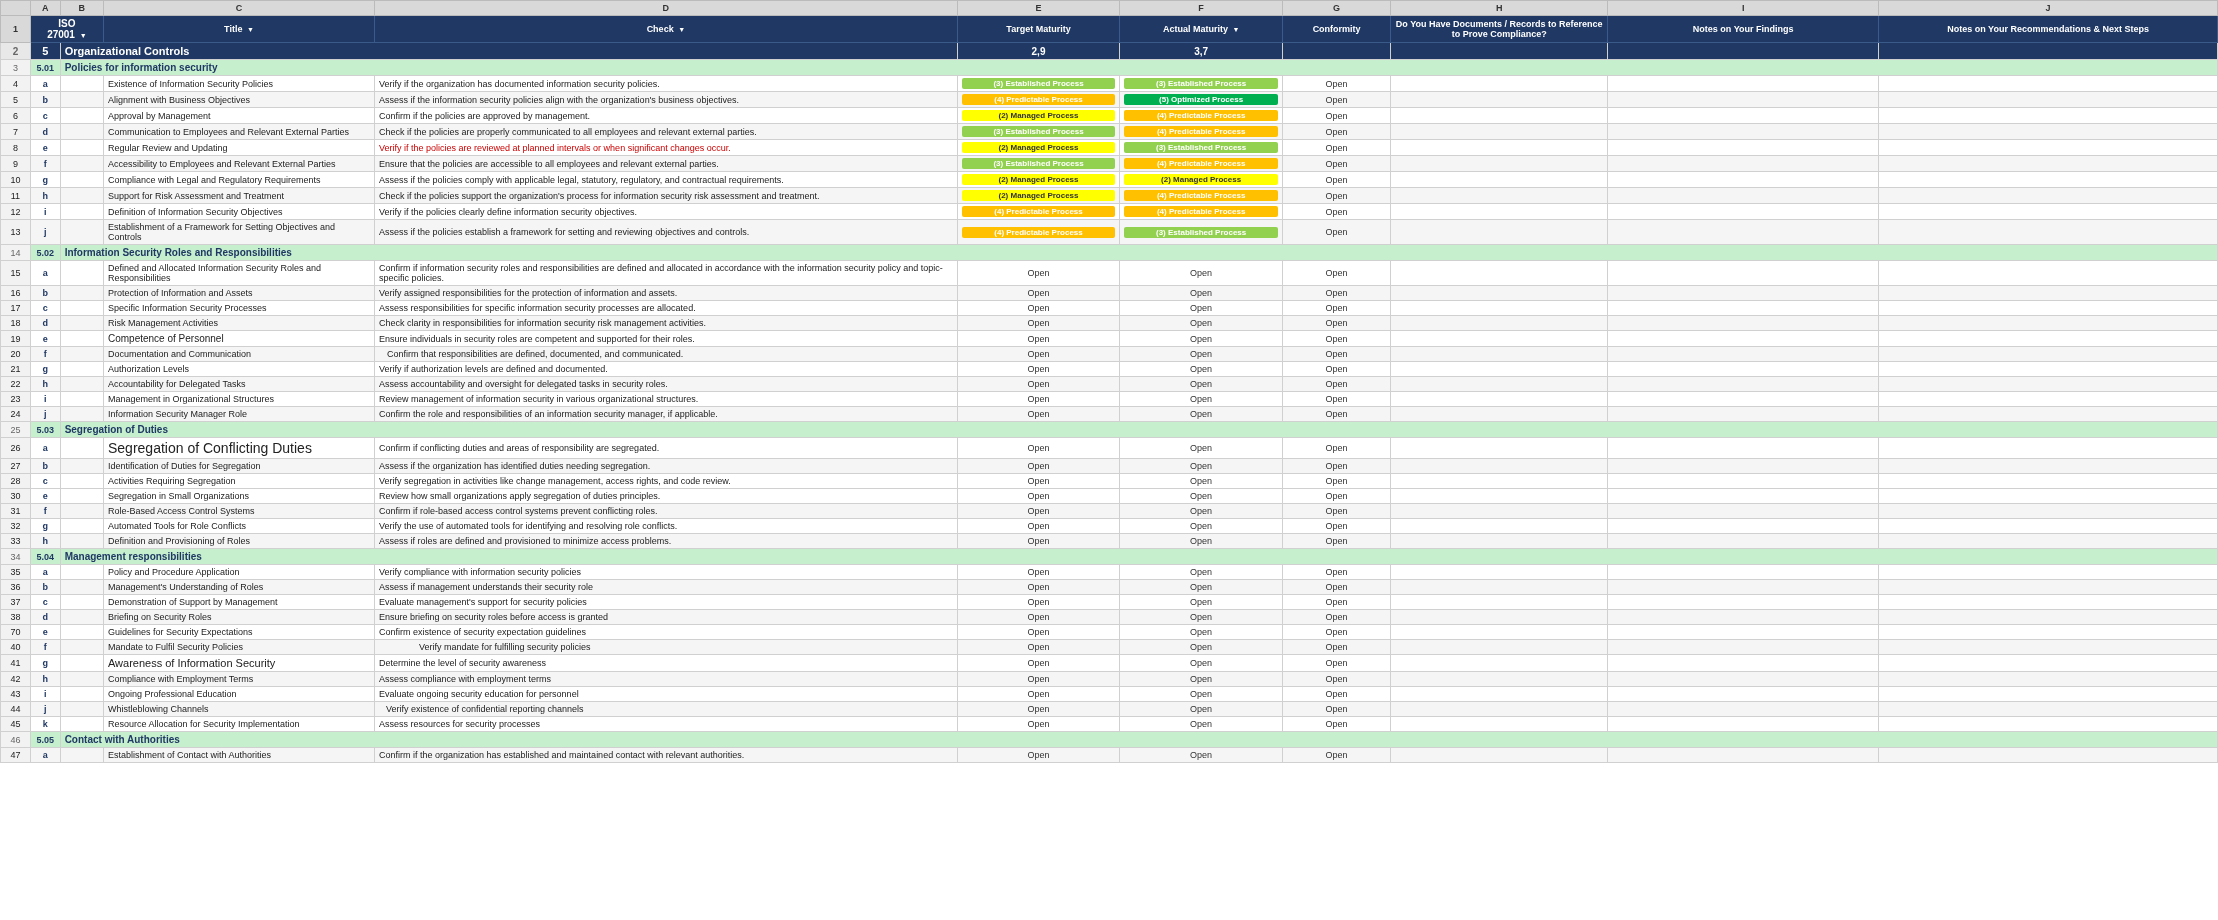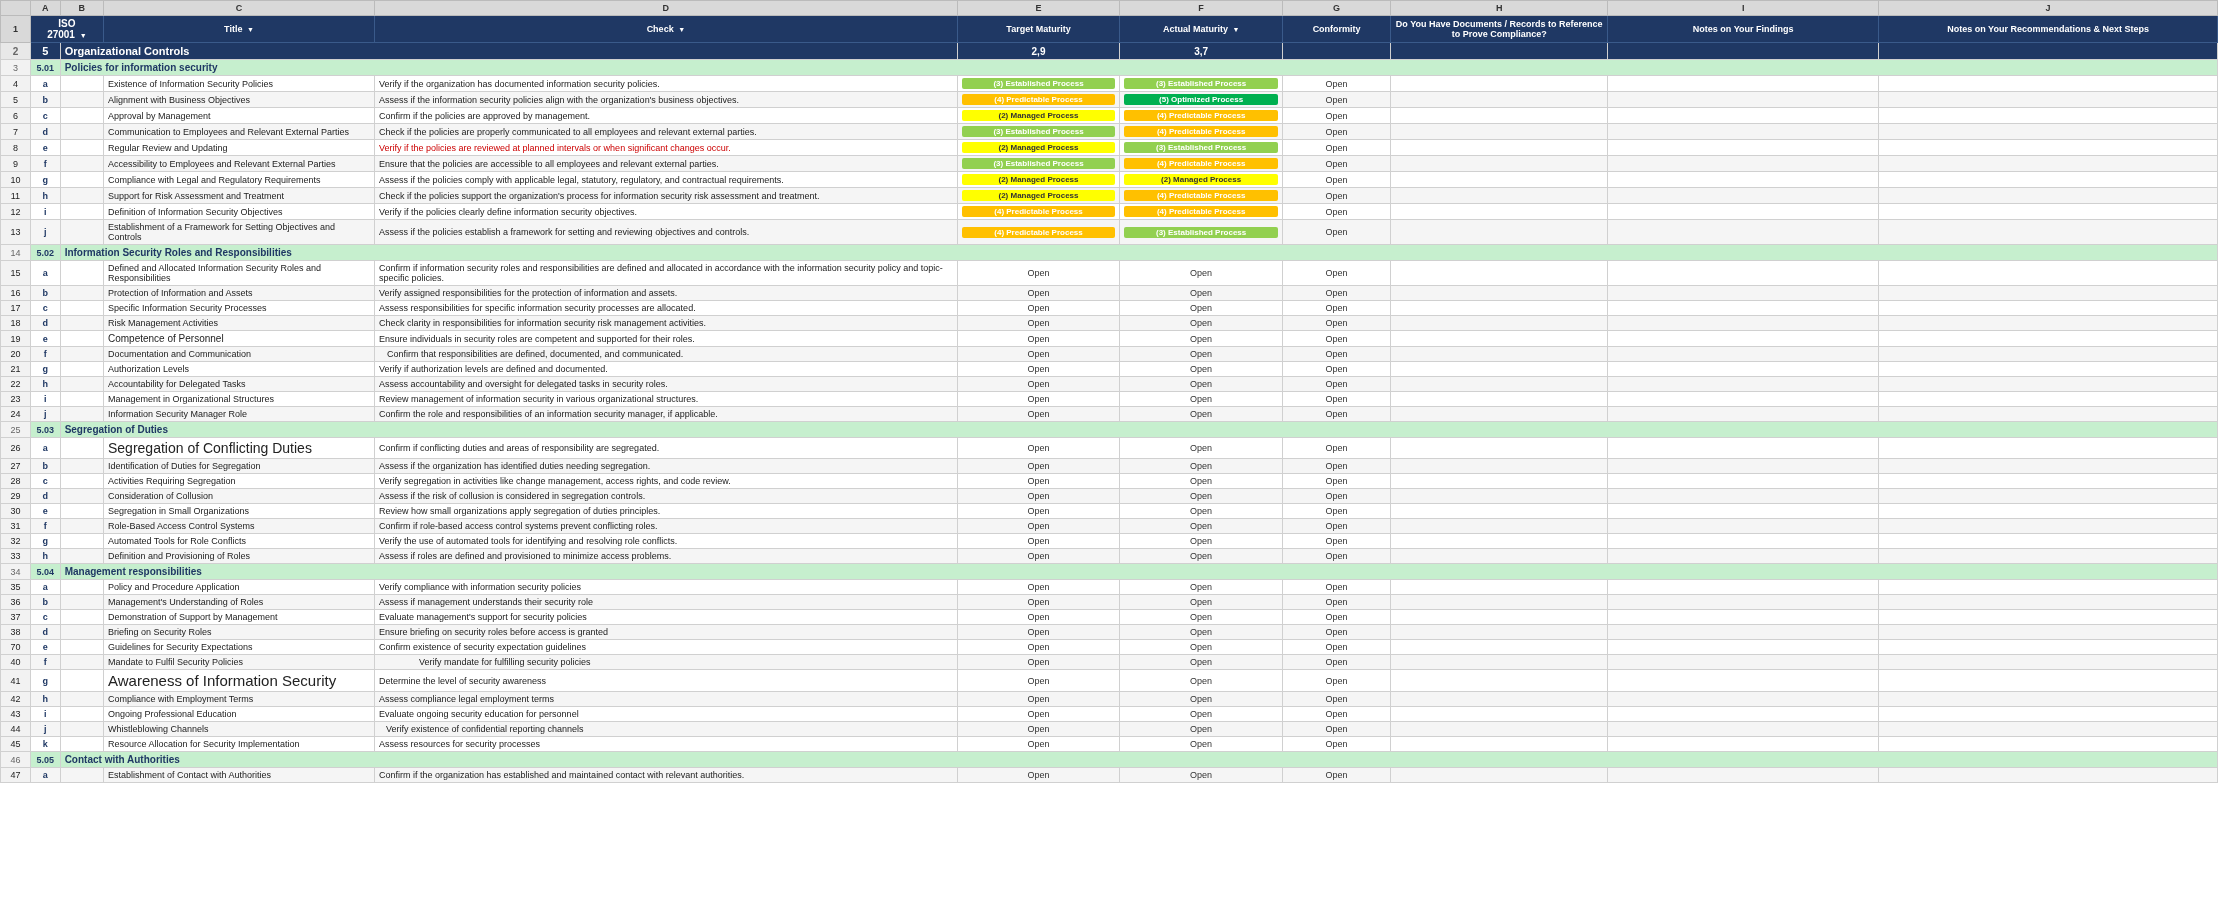--- a/index.html
+++ b/index.html
@@ -468,33 +468,20 @@
       <td></td>
       <td style="font-size:9px;">Activities Requiring Segregation</td>
       <td style="font-size:9px;white-space:normal;">Verify segregation in activities like change management, access rights, and code review.</td>
       <td class="open-text">Open</td>
       <td class="open-text">Open</td>
       <td class="open-text">Open</td>
       <td></td>
       <td></td>
       <td></td>
     </tr>
-    <tr class="data-row row-odd">
-      <td class="row-num-col">29</td>
-      <td style="text-align:center;font-size:9px;font-weight:bold;color:#1f3864;">d</td>
-      <td></td>
-      <td style="font-size:9px;">Consideration of Collusion</td>
-      <td style="font-size:9px;white-space:normal;">Assess if the risk of collusion is considered in segregation controls.</td>
-      <td class="open-text">Open</td>
-      <td class="open-text">Open</td>
-      <td class="open-text">Open</td>
-      <td></td>
-      <td></td>
-      <td></td>
-    </tr>
     <tr class="data-row row-even">
       <td class="row-num-col">30</td>
       <td style="text-align:center;font-size:9px;font-weight:bold;color:#1f3864;">e</td>
       <td></td>
       <td style="font-size:9px;">Segregation in Small Organizations</td>
       <td style="font-size:9px;white-space:normal;">Review how small organizations apply segregation of duties principles.</td>
       <td class="open-text">Open</td>
       <td class="open-text">Open</td>
       <td class="open-text">Open</td>
       <td></td>
@@ -622,35 +609,35 @@
       <td class="open-text">Open</td>
       <td class="open-text">Open</td>
       <td></td>
       <td></td>
       <td></td>
     </tr>
     <tr class="data-row row-even">
       <td class="row-num-col">41</td>
       <td style="text-align:center;font-size:9px;font-weight:bold;color:#1f3864;">g</td>
       <td></td>
-      <td style="font-size:15px;">Awareness of Information Security</td>
+      <td style="font-size:11px;">Awareness of Information Security</td>
       <td style="font-size:9px;white-space:normal;">Determine the level of security awareness</td>
       <td class="open-text">Open</td>
       <td class="open-text">Open</td>
       <td class="open-text">Open</td>
       <td></td>
       <td></td>
       <td></td>
     </tr>
     <tr class="data-row row-odd">
       <td class="row-num-col">42</td>
       <td style="text-align:center;font-size:9px;font-weight:bold;color:#1f3864;">h</td>
       <td></td>
       <td style="font-size:9px;">Compliance with Employment Terms</td>
-      <td style="font-size:9px;white-space:normal;">Assess compliance legal employment terms</td>
+      <td style="font-size:9px;white-space:normal;">Assess compliance with employment terms</td>
       <td class="open-text">Open</td>
       <td class="open-text">Open</td>
       <td class="open-text">Open</td>
       <td></td>
       <td></td>
       <td></td>
     </tr>
     <tr class="data-row row-even">
       <td class="row-num-col">43</td>
       <td style="text-align:center;font-size:9px;font-weight:bold;color:#1f3864;">i</td>

